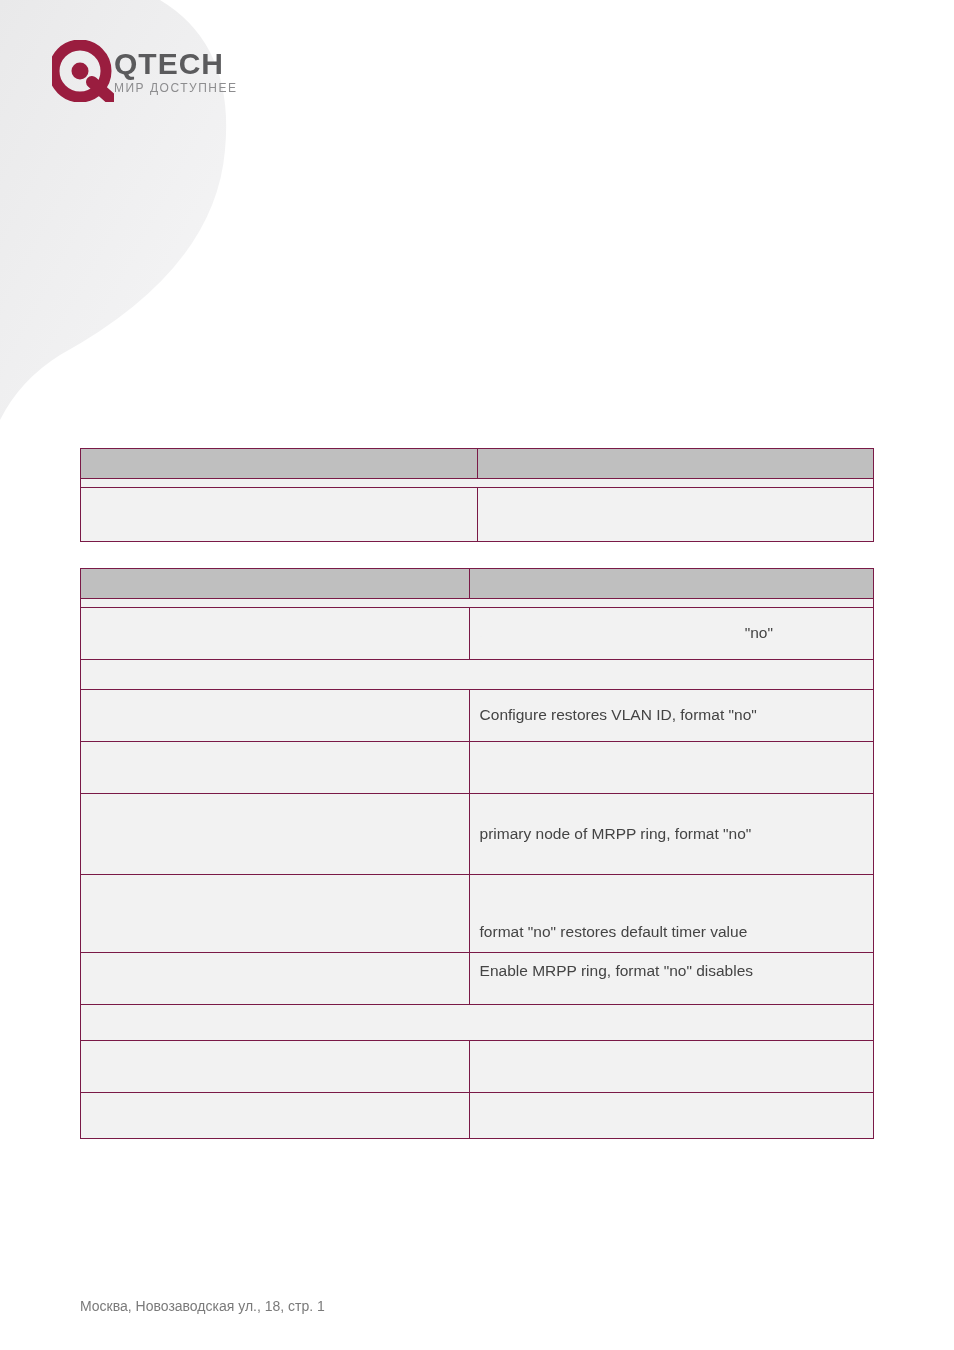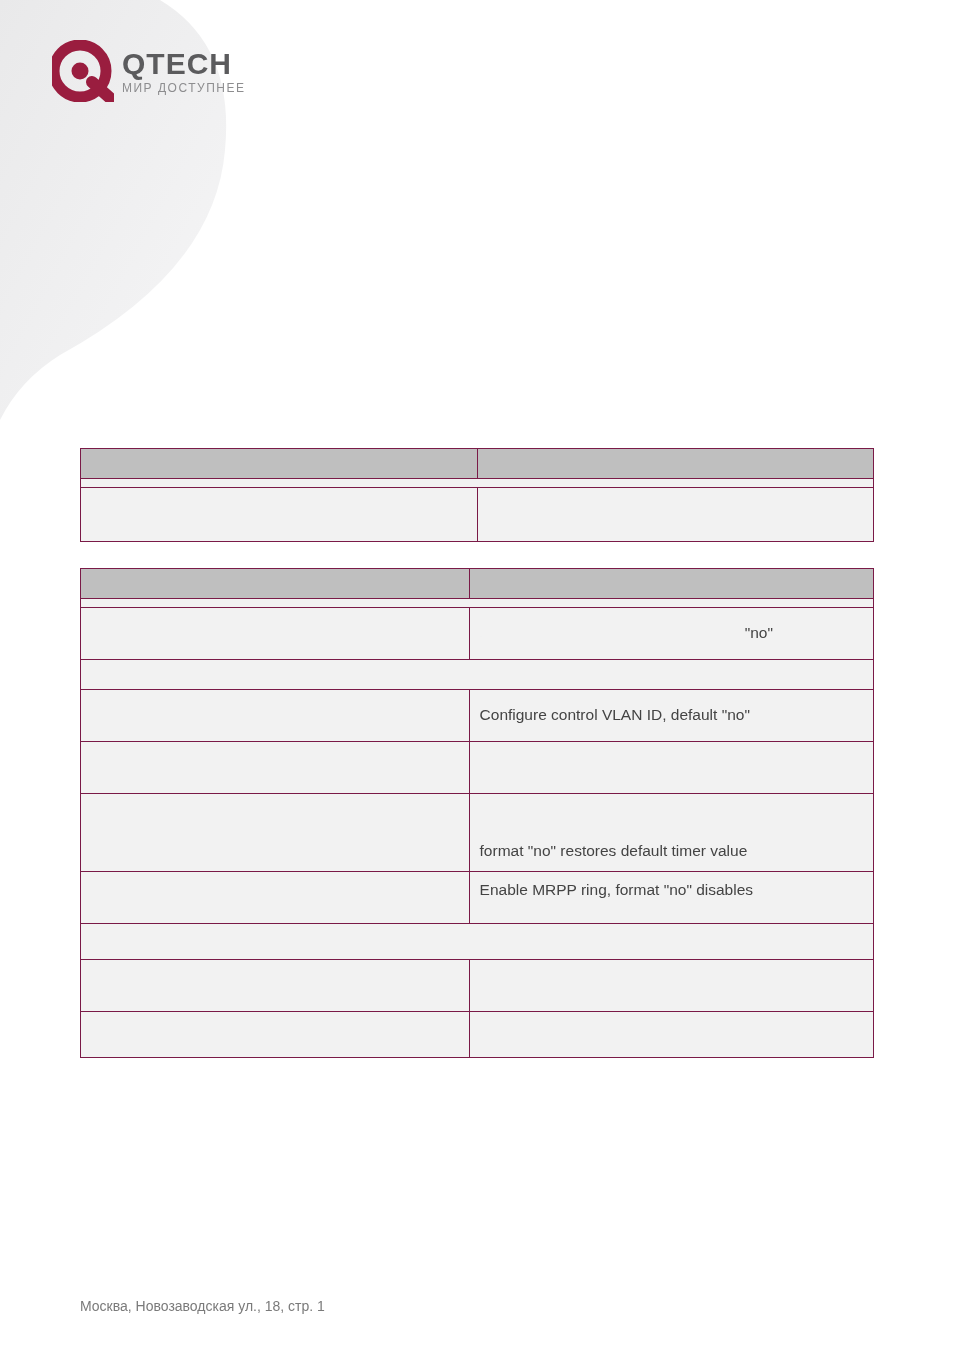--- a/index.html
+++ b/index.html
@@ -21,21 +21,20 @@
   .logo-wrap {
     position: absolute;
     top: 40px; left: 52px;
     display: flex; align-items: center;
     pointer-events: none;
   }
   .logo-mark {
     width: 62px; height: 62px; position: relative;
   }
   .logo-text {
-    margin-left: 8px;
     display: flex; flex-direction: column;
     line-height: 1;
   }
   .logo-text .brand {
     font-size: 30px;
     font-weight: 700;
     letter-spacing: 1px;
     color: #5b5b5d;
   }
   .logo-text .tag {
@@ -164,26 +163,34 @@
           <div style="color:#f2f2f2; height:0;">.</div>
         </td>
       </tr>
       <tr class="span">
         <td colspan="2" class="wide" style="height:30px"></td>
       </tr>
 
       <tr>
         <td style="height:52px"></td>
         <td>
-          <span>Configure control VLAN ID, default "no"</span>
-        </td>
-      </tr>
-      <tr>
-        <td style="height:52px"></td>
-        <td></td>
+          <span>Configure restores VLAN ID, format "no"</span>
+        </td>
+      </tr>
+      <tr>
+        <td style="height:52px"></td>
+        <td></td>
+      </tr>
+      <tr>
+        <td style="height:78px"></td>
+        <td>
+          <div style="height:22px;"></div>
+          <span>primary node of MRPP ring, format "no"</span>
+          <div style="height:22px;"></div>
+        </td>
       </tr>
       <tr>
         <td style="height:78px"></td>
         <td style="vertical-align:bottom; padding-bottom:8px;">
           <span>format "no" restores default timer value</span>
         </td>
       </tr>
       <tr>
         <td style="height:52px"></td>
         <td style="vertical-align:top; padding-top:6px;">

